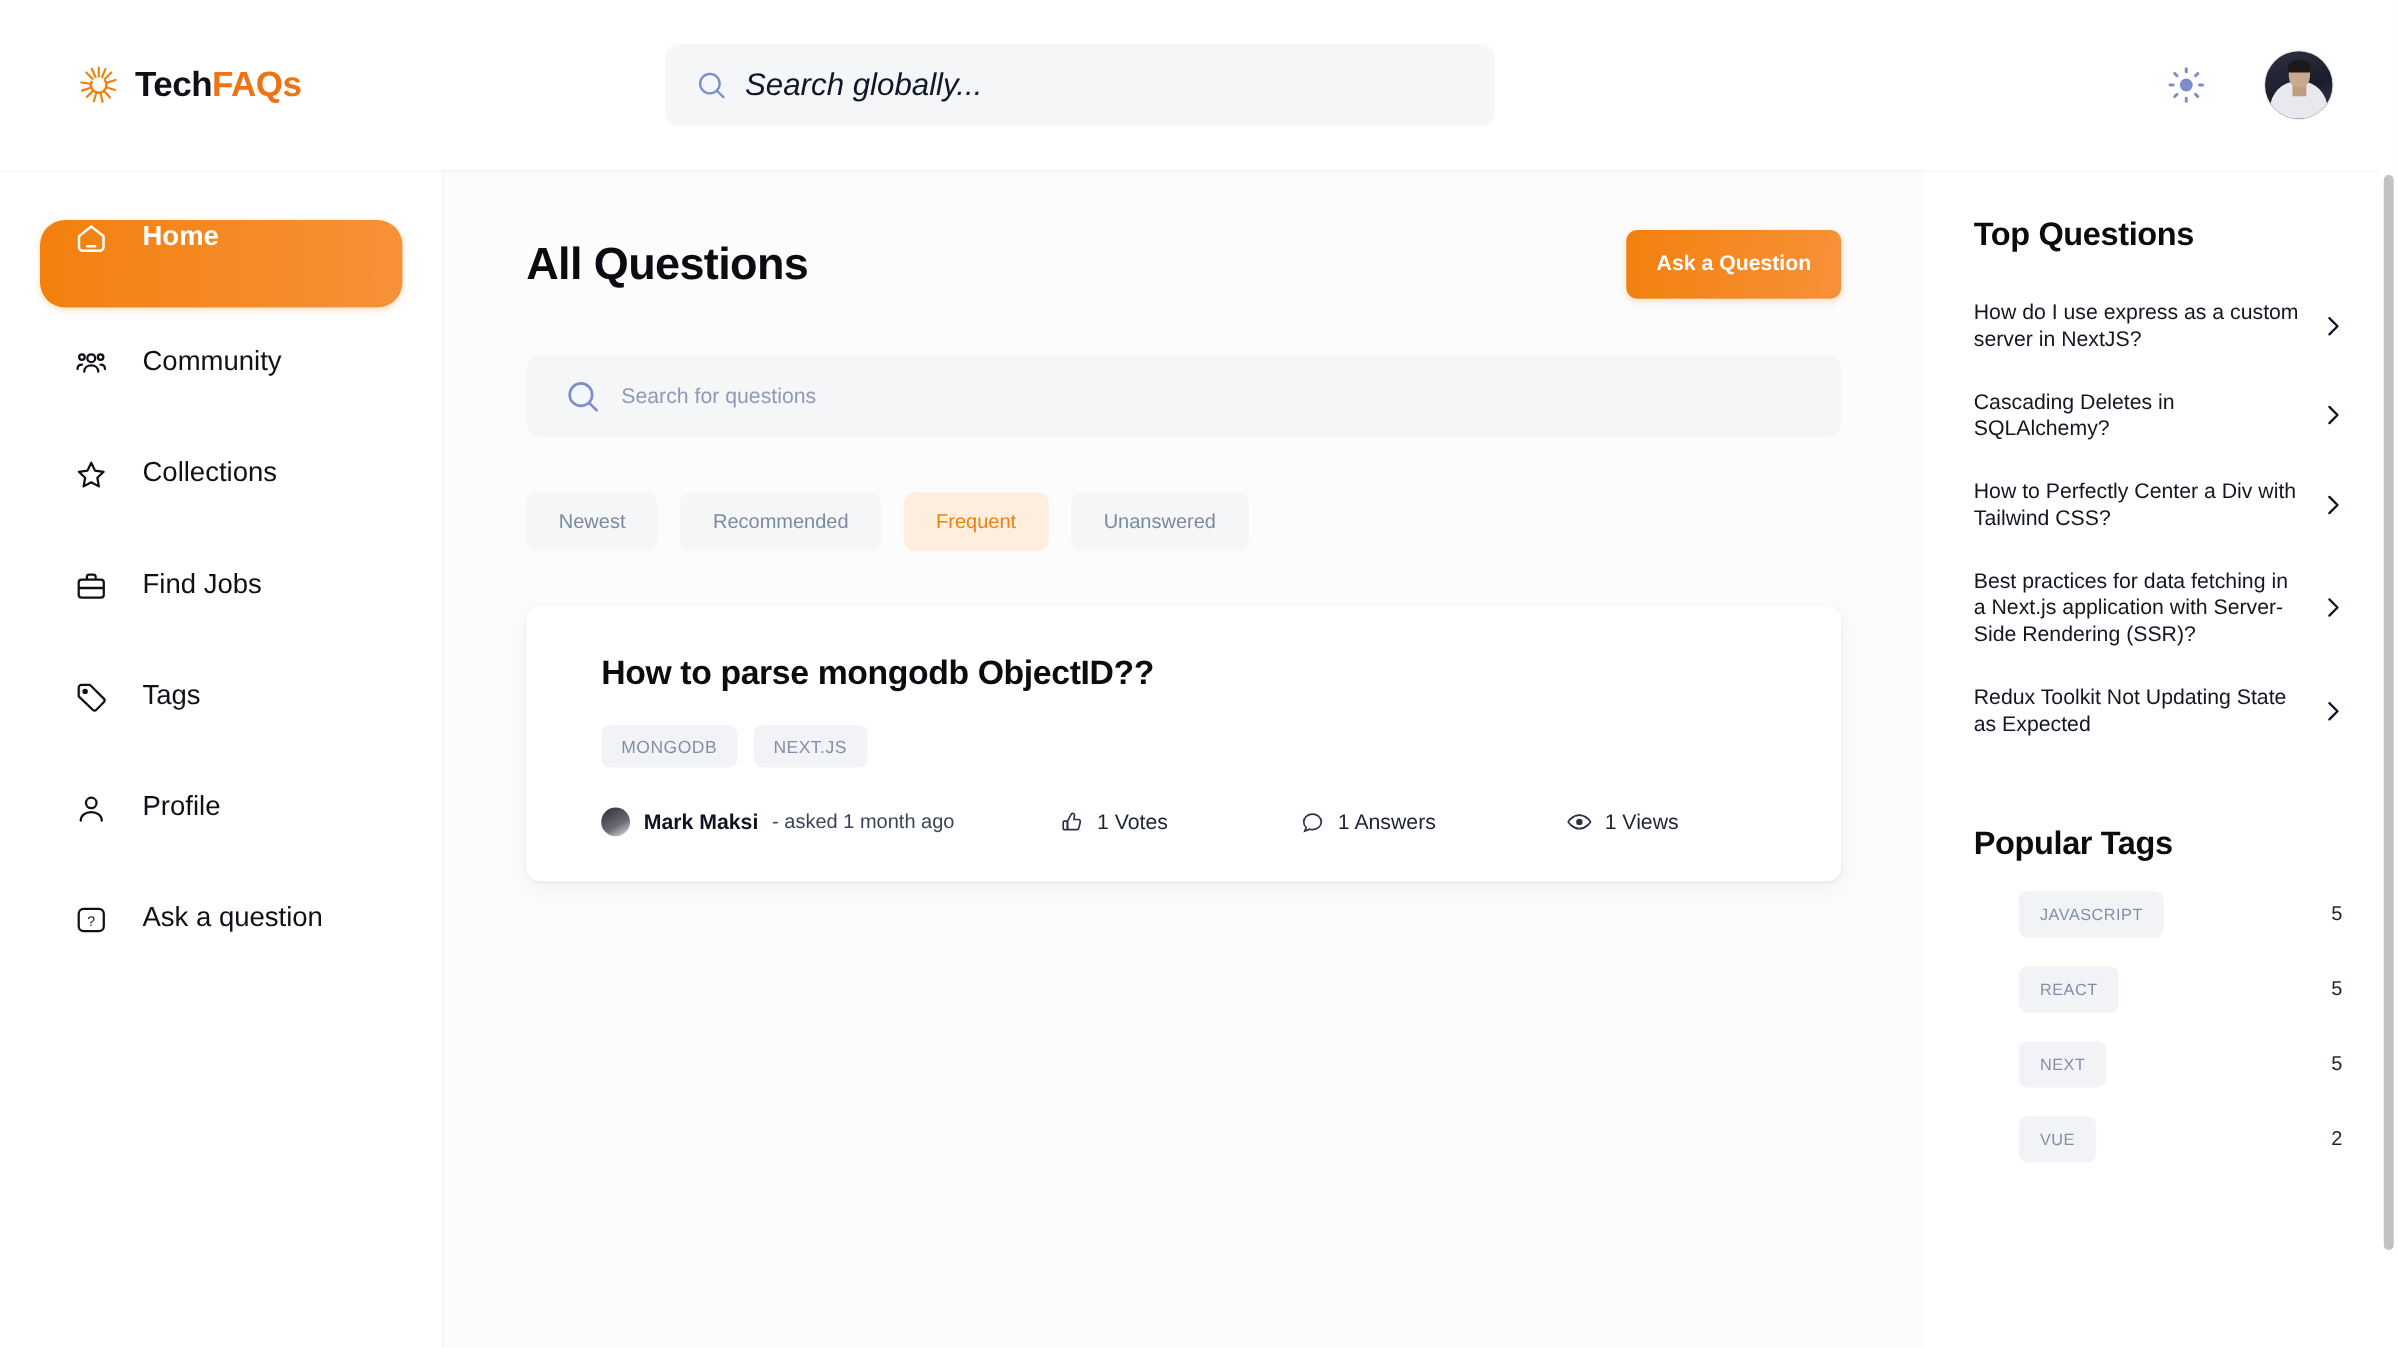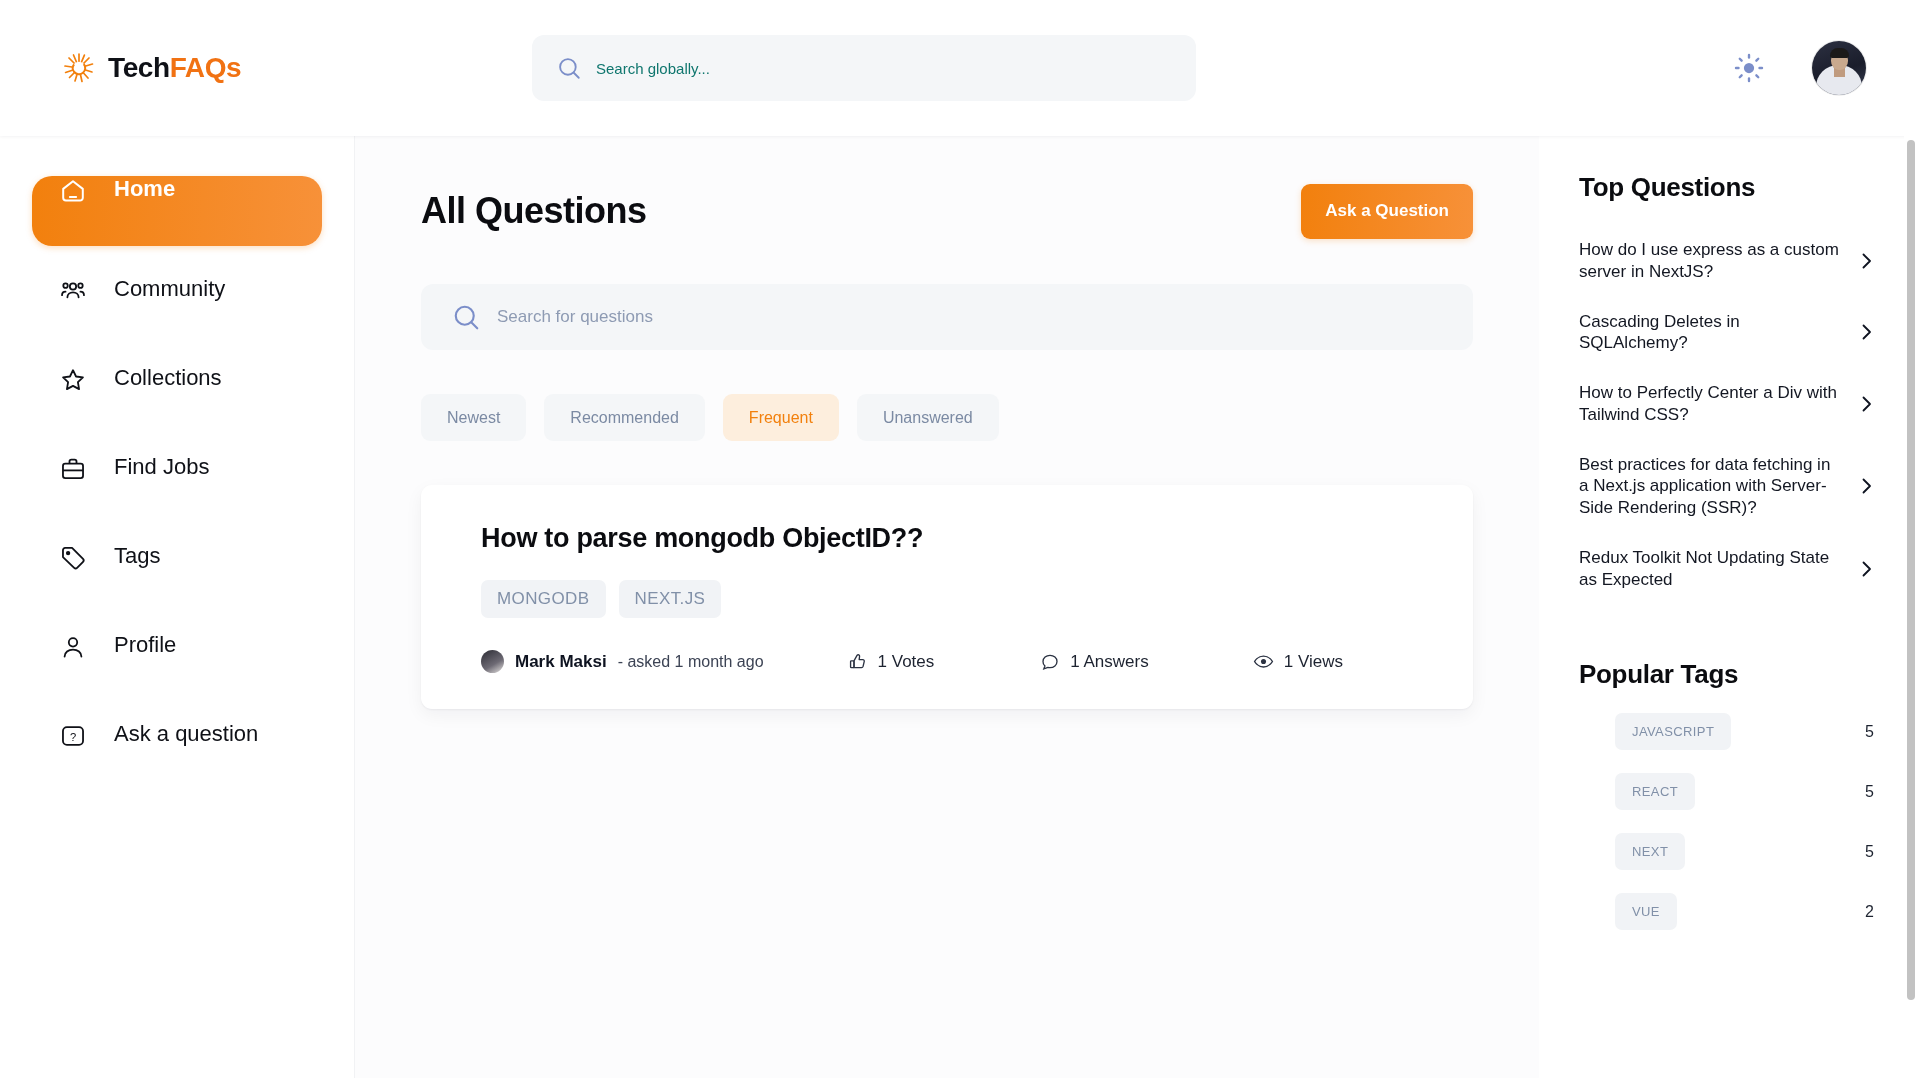--- a/index.html
+++ b/index.html
@@ -29,21 +29,21 @@
 
   .global-search {
     width: 664px; height: 66px;
     background: #f4f6f8;
     border-radius: 12px;
     display: flex; align-items: center;
     padding: 0 24px;
     gap: 14px;
     margin-left: 140px;
   }
-  .global-search .ph { color: #0f766e; font-size: 15px; }
+  .global-search .ph { color: #0f172a; font-size: 25px; font-style: italic; }
   .nav-right { margin-left: auto; margin-right: 52px; display: flex; align-items: center; gap: 46px; }
   .theme-toggle { width: 34px; height: 34px; display: flex; align-items: center; justify-content: center; cursor: pointer; }
   .avatar {
     width: 54px; height: 54px; border-radius: 50%;
     background: linear-gradient(160deg,#2d3142 0%, #1a1d2b 55%, #3a4054 100%);
     position: relative; overflow: hidden; cursor: pointer;
     box-shadow: 0 0 0 1px rgba(0,0,0,0.08);
   }
   .avatar .face { position:absolute; width: 17px; height: 20px; background:#c9a98e; border-radius: 50% 50% 45% 45%; left: 19px; top: 9px; }
   .avatar .hair { position:absolute; width: 19px; height: 10px; background:#1c1a19; border-radius: 10px 10px 3px 3px; left: 18px; top: 7px; }
@@ -115,21 +115,21 @@
     margin-top: 44px;
     background: #ffffff;
     border-radius: 11px;
     box-shadow: 0 1px 2px rgba(16,24,40,0.05), 0 6px 18px rgba(16,24,40,0.05);
     padding: 38px 60px 36px 60px;
   }
   .q-title { font-size: 27px; font-weight: 700; color: #0b0c10; letter-spacing: -0.3px; }
   .q-tags { display: flex; gap: 13px; margin-top: 26px; }
   .q-tag {
     background: #f1f3f6; color: #8190a8;
-    font-size: 17px; letter-spacing: 0.4px;
+    font-size: 14px; letter-spacing: 0.4px;
     border-radius: 7px; padding: 9px 16px; cursor: pointer;
   }
   .q-meta { display: flex; align-items: center; margin-top: 32px; font-size: 17px; color: #1d2330; }
   .q-author { display: flex; align-items: center; gap: 11px; }
   .q-author .mini-av {
     width: 23px; height: 23px; border-radius: 50%;
     background: linear-gradient(150deg,#2b2b33 0%, #6d6a74 60%, #e9e6e4 100%);
     flex: 0 0 23px;
   }
   .q-author .name { font-weight: 700; color: #0e1320; }

